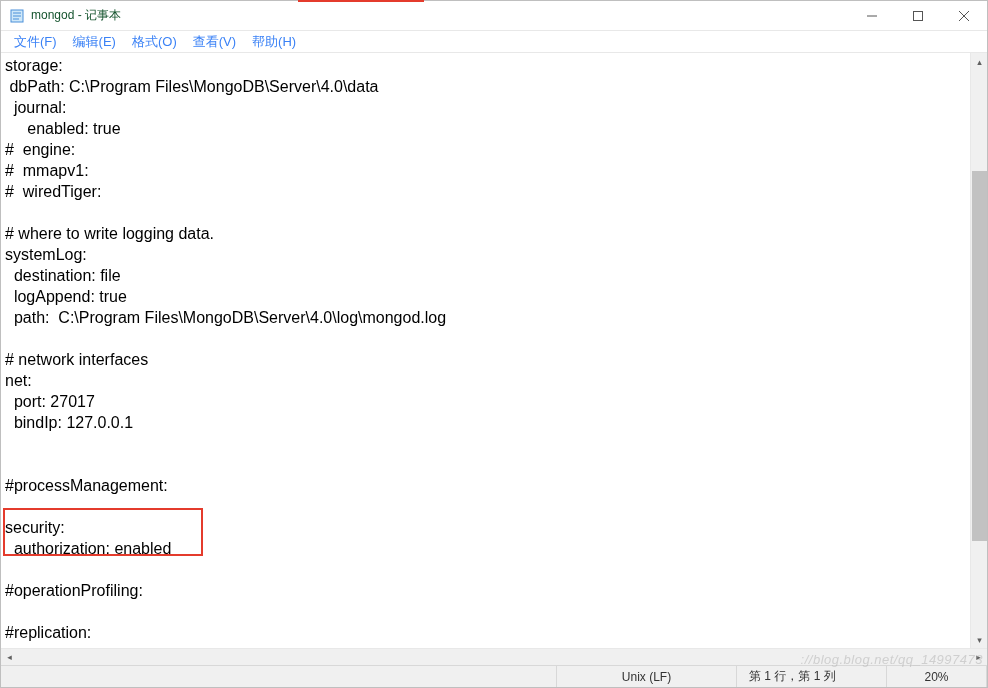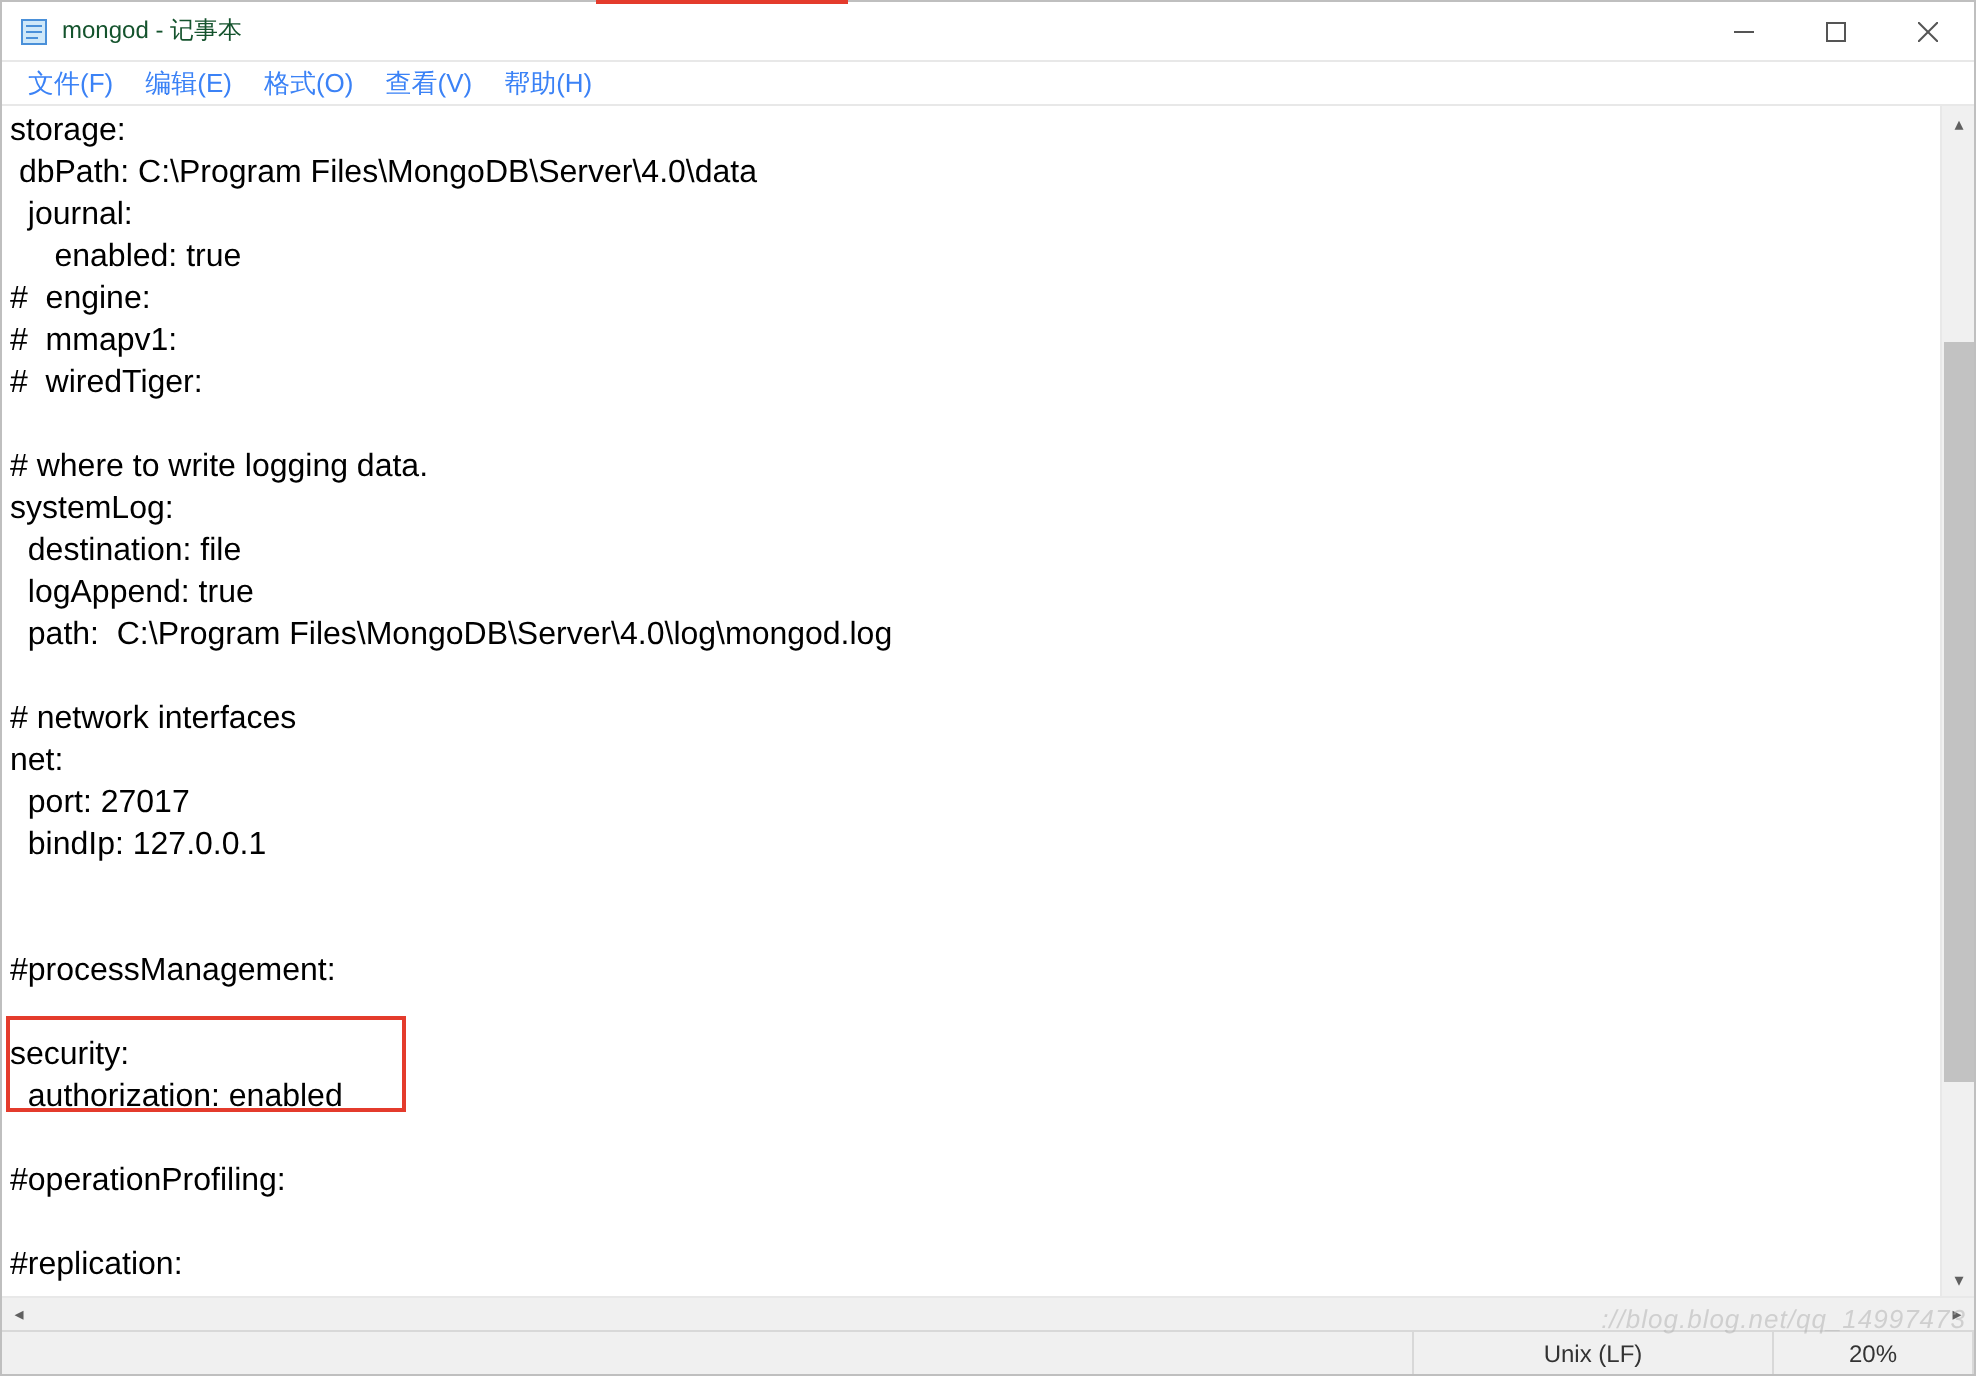--- a/index.html
+++ b/index.html
@@ -112,17 +112,18 @@
 
   <div class="hscroll">
     <div class="left">◂</div>
     <div class="track"></div>
     <div class="right">▸</div>
   </div>
 
   <div class="statusbar">
     <div class="cell flexcell"></div>
     <div class="cell" style="width:180px; justify-content:center;">Unix (LF)</div>
+    <div class="cell" style="width:150px;">第 1 行，第 1 列</div>
     <div class="cell" style="width:100px; justify-content:center;">20%</div>
   </div>
 
   <div class="watermark">://blog.blog.net/qq_14997473</div>
 </div>
 
 </body></html>

